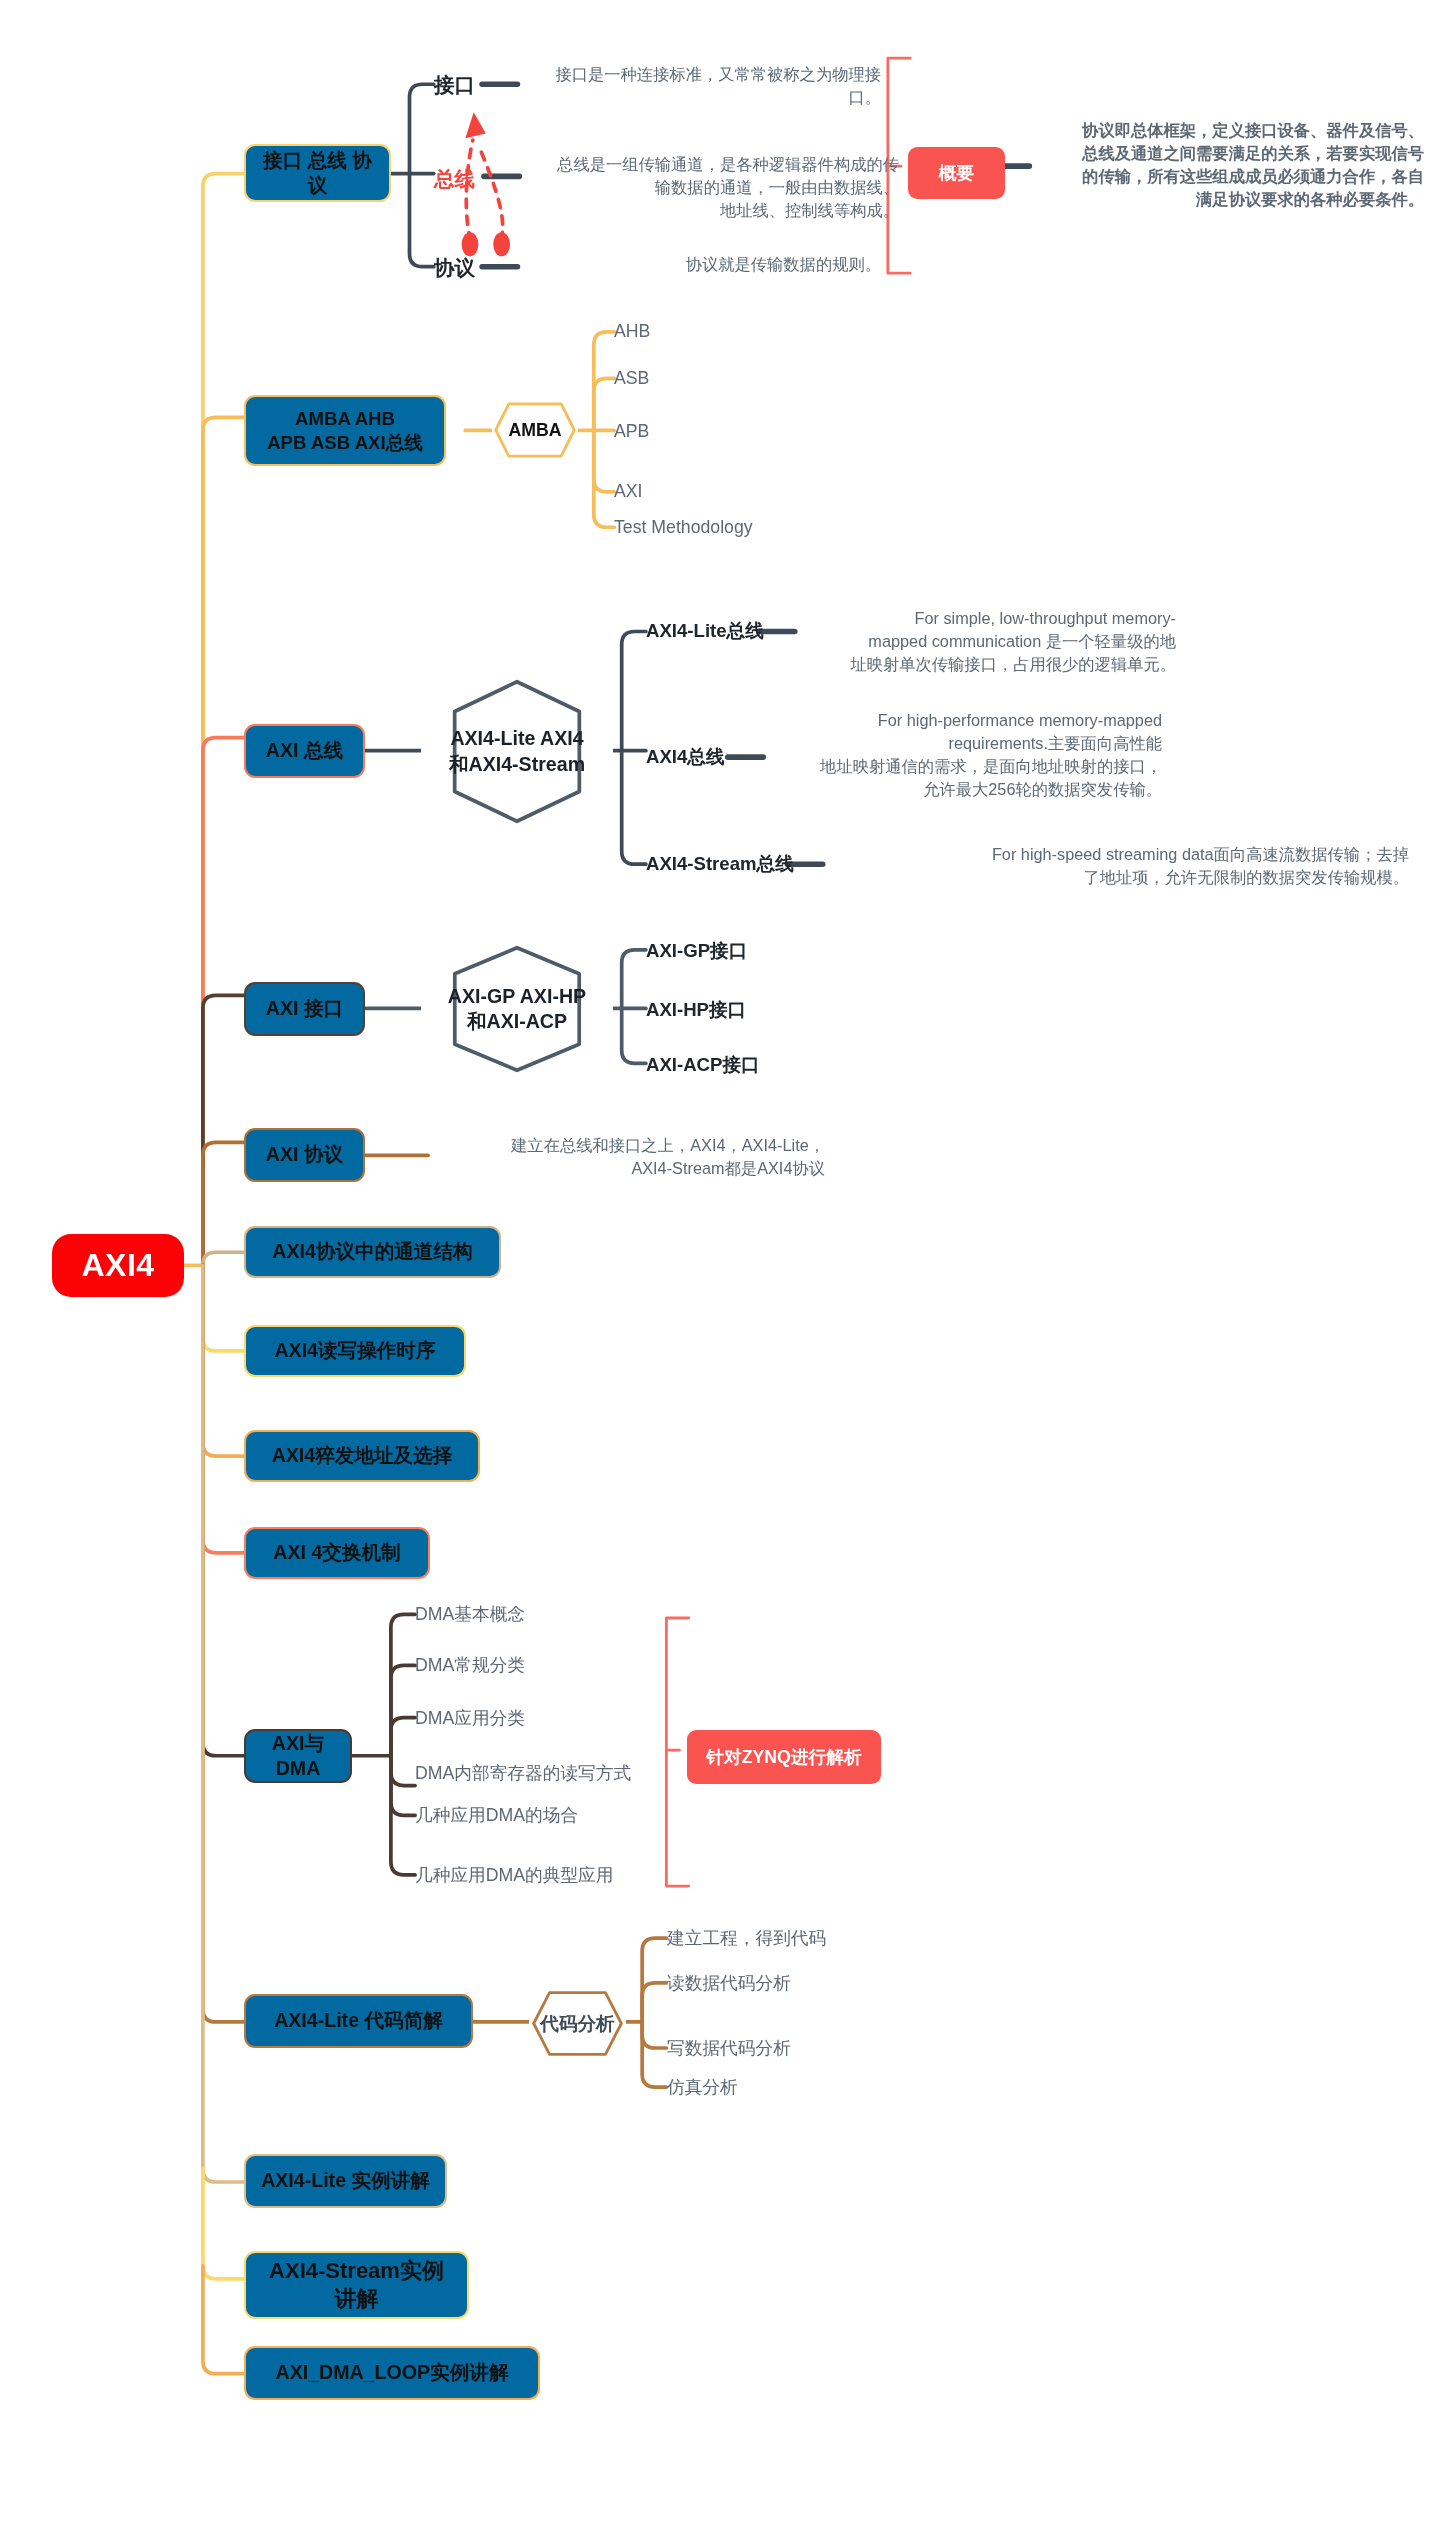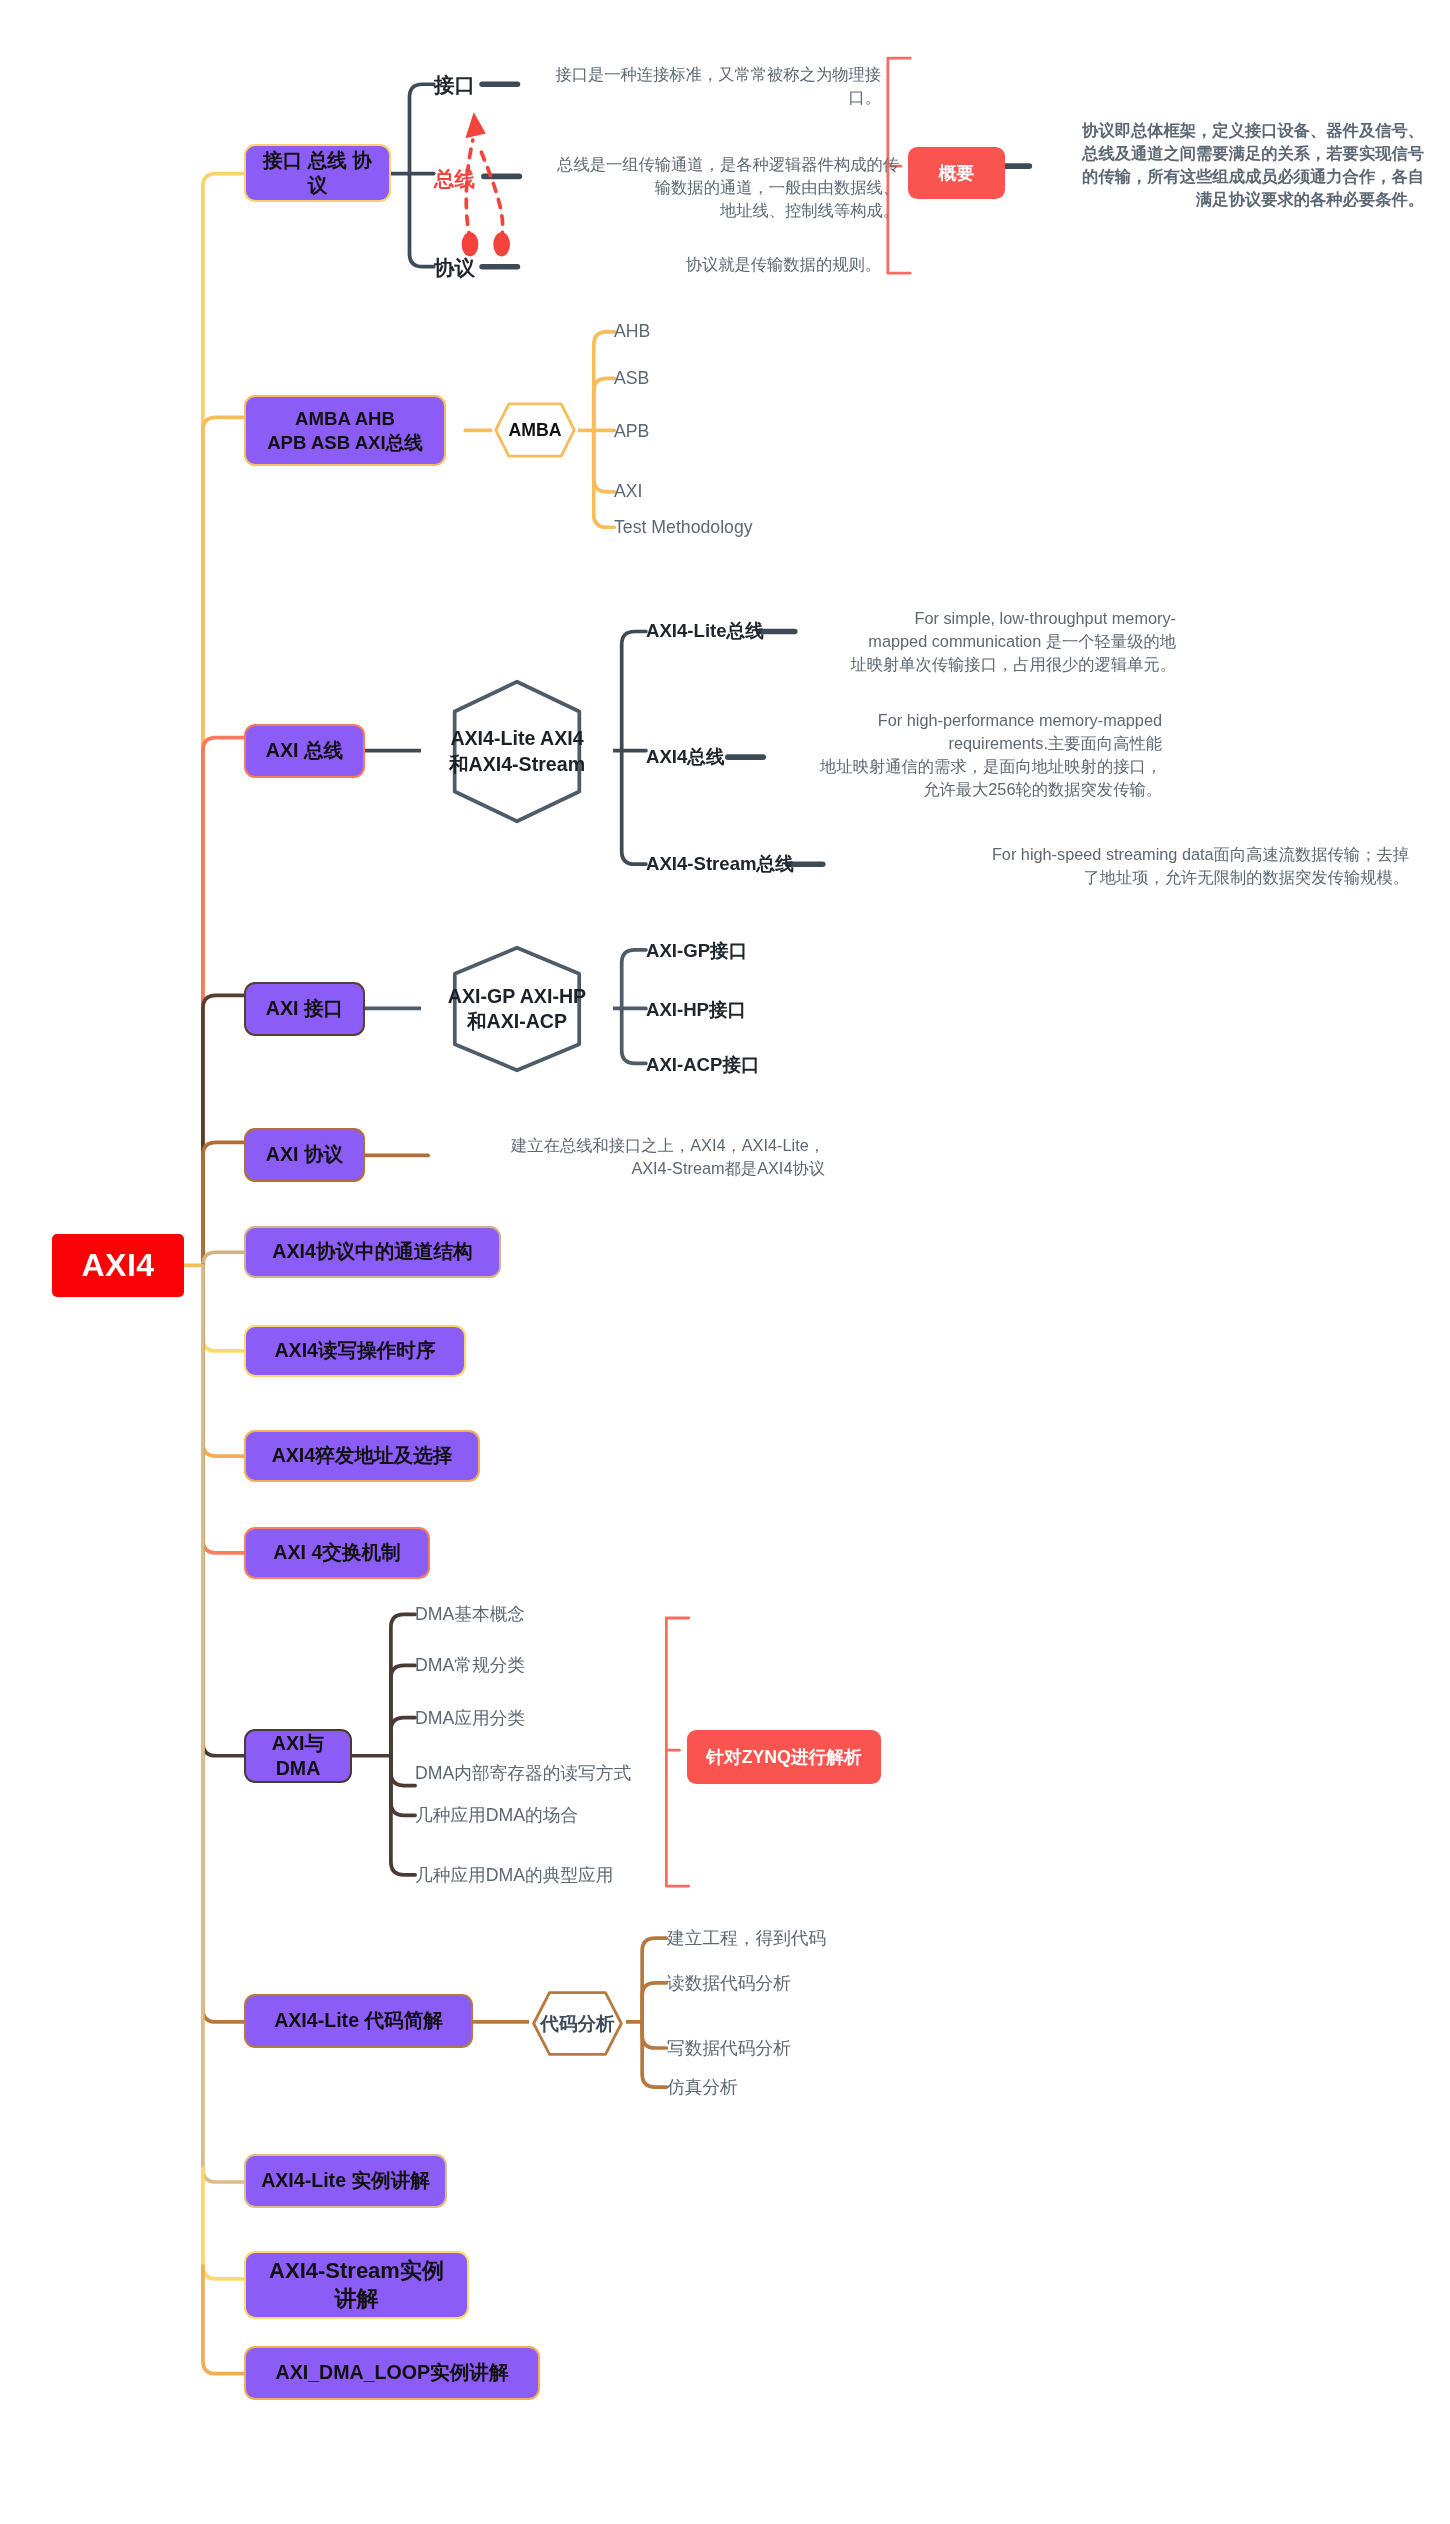--- a/index.html
+++ b/index.html
@@ -27,30 +27,30 @@
     align-items:center;
     justify-content:center;
     text-align:center;
     line-height:1.28;
   }
   
   .box{
     border-style:solid;
     border-width:2.8px;
     border-radius:11.2px;
-    background:#8b5cf6;
+    background:#0369a1;
     font-weight:bold;
     color:#111111;
     padding:5.6px 13px;
   }
   
   .root{
     background:#fb0207;
     border:none;
-    border-radius:5px;
+    border-radius:19px;
     color:#ffffff;
     font-weight:bold;
     font-size:32px;
     letter-spacing:0.5px;
   }
   
   .hex{
     background:#ffffff;
     font-weight:bold;
     color:#111111;

